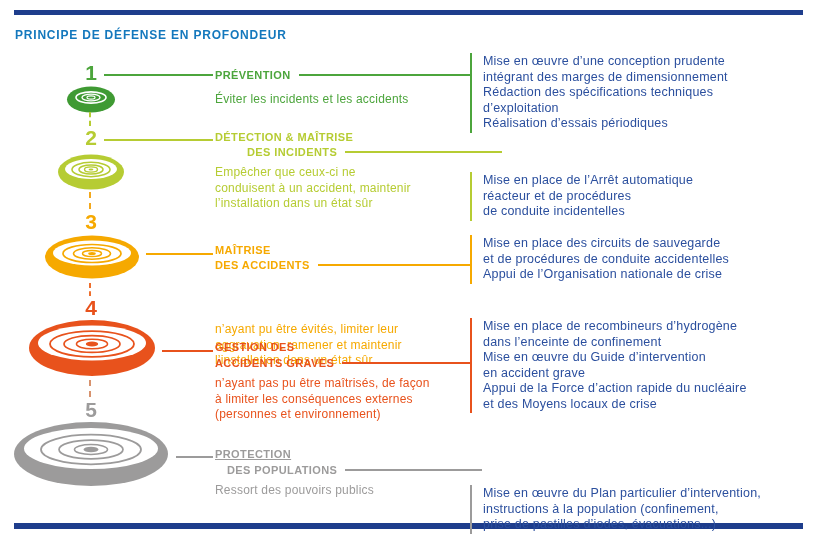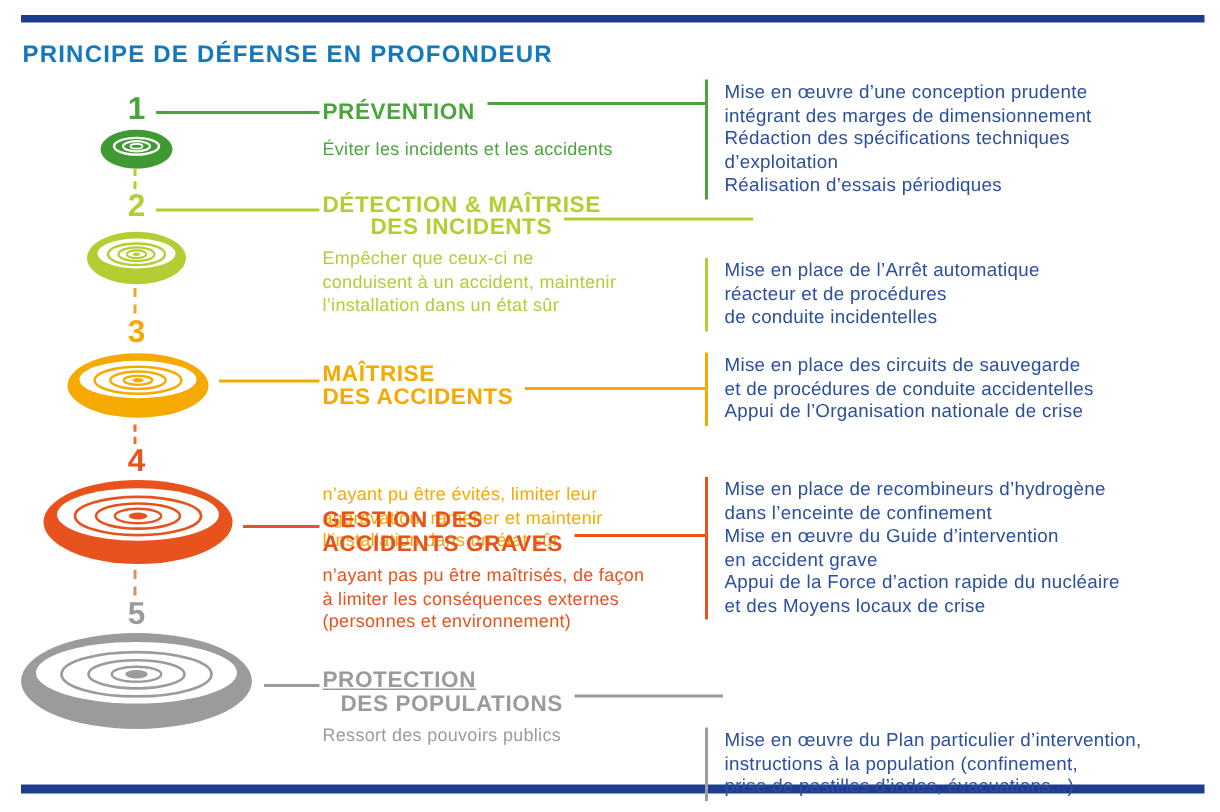--- a/index.html
+++ b/index.html
@@ -1,25 +1,25 @@
 <!DOCTYPE html>
 <html><head>
 <meta charset="utf-8">
 <style>
   html,body{margin:0;padding:0;background:#fff;}
   body{width:813px;height:541px;position:relative;overflow:hidden;
        font-family:"Liberation Sans",sans-serif;-webkit-font-smoothing:antialiased;}
   .rule{position:absolute;}
-  .page-title{position:absolute;font-size:16px;font-weight:bold;letter-spacing:.8px;}
+  .page-title{position:absolute;font-size:12px;font-weight:bold;letter-spacing:.8px;}
   .num{position:absolute;width:30px;text-align:center;font-size:21px;font-weight:bold;line-height:22px;}
   .icon{position:absolute;display:block;}
   .hline{position:absolute;height:2px;}
   .vdash{position:absolute;width:0;border-left:2px dashed;}
-  .trow{position:absolute;left:215px;width:255px;display:flex;align-items:flex-start;
-        font-size:15px;font-weight:bold;letter-spacing:.4px;line-height:14px;}
+  .trow{position:absolute;left:215px;width:255px;display:flex;align-items:center;
+        font-size:11px;font-weight:bold;letter-spacing:.4px;line-height:14px;}
   .dashfill{flex:1;height:2px;margin-left:8px;}
   .desc{position:absolute;left:215px;width:260px;font-size:12px;line-height:15.5px;letter-spacing:.2px;}
   .details{position:absolute;left:470px;width:320px;border-left:2px solid;
            padding:1px 0 1px 11px;font-size:12.5px;line-height:15.5px;letter-spacing:.2px;}
   .pre{white-space:pre-line;}
 </style>
 </head>
 <body>
 
 <div class="rule" style="left: 14px; top: 10px; width: 789px; height: 5px; background-color: rgb(30, 61, 140);"></div>

